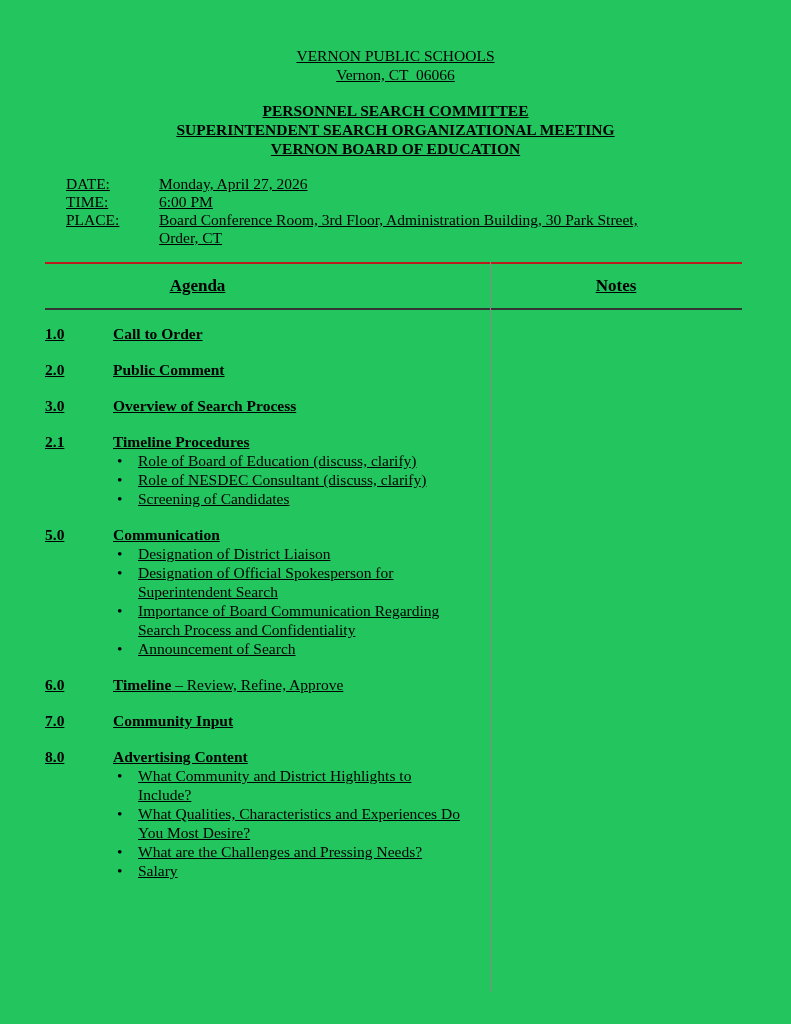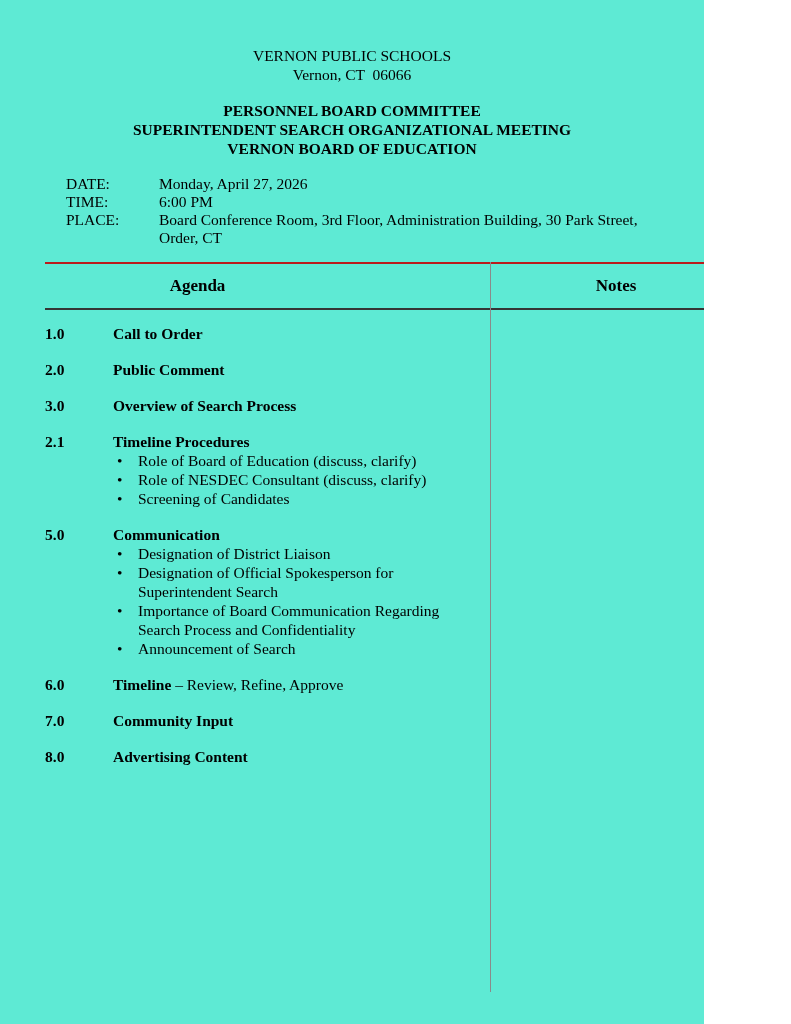--- a/index.html
+++ b/index.html
@@ -4,24 +4,25 @@
 <style>
   * { margin: 0; padding: 0; box-sizing: border-box; }
   html, body { background: #ffffff; }
   body {
     font-family: "Liberation Serif", serif;
     color: #000000;
     -webkit-font-smoothing: antialiased;
   }
   .page {
     position: relative;
-    width: 704px;
+    width: 791px;
     height: 1024px;
-    background: #5eead4;
+    background: #22c55e;
     overflow: hidden;
+    text-decoration: underline;
   }
   
   .doc-header {
     padding-top: 46px;
     text-align: center;
     font-size: 15.5px;
     line-height: 19px;
   }
   .doc-header .hline { white-space: pre-wrap; }
   .title-block { margin-top: 17px; }
@@ -108,21 +109,21 @@
 </style>
 </head>
 <body>
 
 <div class="page">
 
   <div class="doc-header">
     <div class="hline">VERNON PUBLIC SCHOOLS</div>
     <div class="hline">Vernon, CT  06066</div>
     <div class="title-block">
-      <div class="hline bold">PERSONNEL BOARD COMMITTEE</div>
+      <div class="hline bold">PERSONNEL SEARCH COMMITTEE</div>
       <div class="hline bold">SUPERINTENDENT SEARCH ORGANIZATIONAL MEETING</div>
       <div class="hline bold">VERNON BOARD OF EDUCATION</div>
     </div>
   </div>
 
   <div class="meeting-info" id="meeting-info">
   <div class="info-row">
     <div class="info-label">DATE:</div>
     <div class="info-value"><div>Monday, April 27, 2026</div></div>
   </div>
@@ -206,20 +207,26 @@
     <div class="item-number">7.0</div>
     <div class="item-content">
       <div class="item-title-line"><span class="item-title">Community Input</span><span class="item-suffix"></span></div>
     </div>
   </div>
 
   <div class="agenda-item">
     <div class="item-number">8.0</div>
     <div class="item-content">
       <div class="item-title-line"><span class="item-title">Advertising Content</span><span class="item-suffix"></span></div>
+      <ul class="item-bullets">
+                <li>What Community and District Highlights to Include?</li>
+                <li>What Qualities, Characteristics and Experiences Do You Most Desire?</li>
+                <li>What are the Challenges and Pressing Needs?</li>
+                <li>Salary</li>
+              </ul>
     </div>
   </div>
 </div>
       <div class="notes-col"></div>
     </div>
     <div class="v-divider"></div>
   </div>
 
 </div>
 

